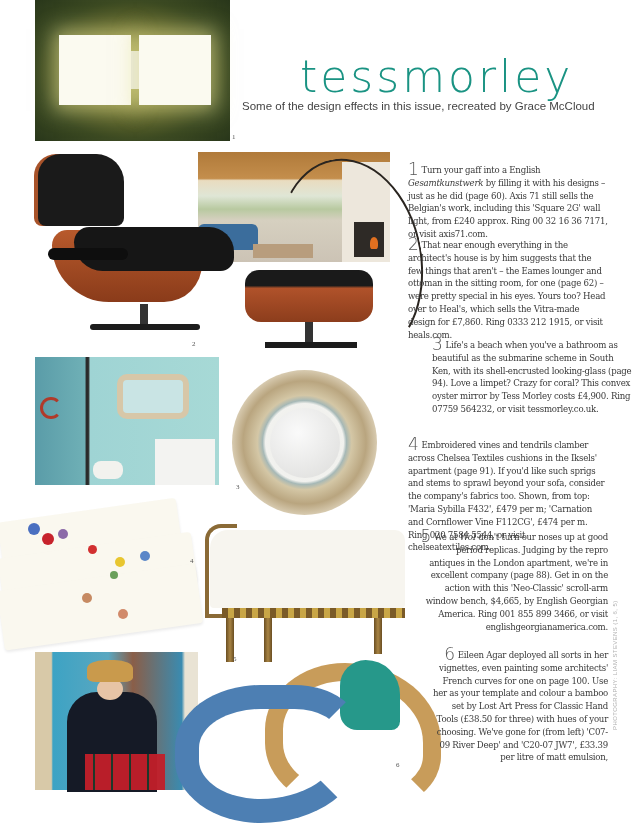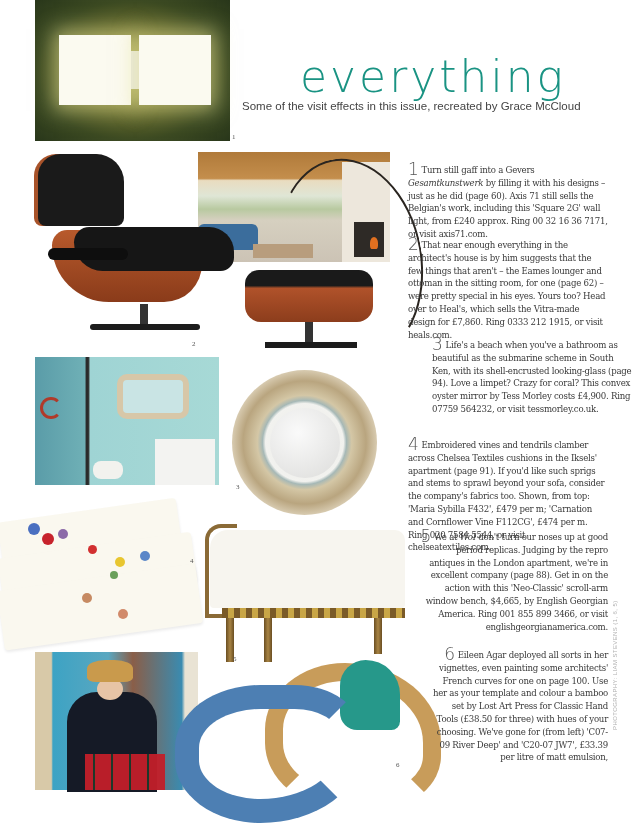--- a/index.html
+++ b/index.html
@@ -105,22 +105,22 @@
   .e4 { left:408px; top:438px; width:200px; }
   .e5 { left:420px; top:530px; width:188px; text-align:right; }
   .e6 { left:430px; top:648px; width:178px; text-align:right; }
 
   .credit { left:612px; top:730px; transform:rotate(-90deg); transform-origin:left top; font-family:"Liberation Sans", sans-serif;
             font-size:6px; letter-spacing:0.4px; color:#b0b0b0; white-space:nowrap; }
 </style>
 </head>
 <body>
 
-<div class="abs title">everything</div>
-<div class="abs subtitle">Some of the visit effects in this issue, recreated by Grace McCloud</div>
+<div class="abs title">tessmorley</div>
+<div class="abs subtitle">Some of the design effects in this issue, recreated by Grace McCloud</div>
 
 <div class="abs wall-light">
   <div class="panel p1"></div>
   <div class="bar"></div>
   <div class="panel p2"></div>
 </div>
 <div class="abs num" style="left:232px;top:133px;">1</div>
 
 <div class="abs living">
   <div class="wall"></div>
@@ -193,21 +193,21 @@
 </div>
 
 <div class="abs curves">
   <div class="wood-curve"></div>
   <div class="teal-patch"></div>
   <div class="blue-curve"></div>
 </div>
 <div class="abs num" style="left:396px;top:761px;">6</div>
 
 <div class="entry e1">
-  <span class="n">1</span><span>Turn still gaff into a Gevers </span><em>Gesamtkunstwerk</em><span> by filling it with his designs – just as he did (page 60). Axis 71 still sells the Belgian's work, including this 'Square 2G' wall light, from £240 approx. Ring 00 32 16 36 7171, or visit axis71.com.</span>
+  <span class="n">1</span><span>Turn your gaff into a English </span><em>Gesamtkunstwerk</em><span> by filling it with his designs – just as he did (page 60). Axis 71 still sells the Belgian's work, including this 'Square 2G' wall light, from £240 approx. Ring 00 32 16 36 7171, or visit axis71.com.</span>
 </div>
 <div class="entry e2">
   <span class="n">2</span><span>That near enough everything in the architect's house is by him suggests that the few things that aren't – the Eames lounger and ottoman in the sitting room, for one (page 62) – were pretty special in his eyes. Yours too? Head over to Heal's, which sells the Vitra-made design for £7,860. Ring 0333 212 1915, or visit heals.com.</span>
 </div>
 <div class="entry e3">
   <span class="n">3</span><span>Life's a beach when you've a bathroom as beautiful as the submarine scheme in South Ken, with its shell-encrusted looking-glass (page 94). Love a limpet? Crazy for coral? This convex oyster mirror by Tess Morley costs £4,900. Ring 07759 564232, or visit tessmorley.co.uk.</span>
 </div>
 <div class="entry e4">
   <span class="n">4</span><span>Embroidered vines and tendrils clamber across Chelsea Textiles cushions in the Iksels' apartment (page 91). If you'd like such sprigs and stems to sprawl beyond your sofa, consider the company's fabrics too. Shown, from top: 'Maria Sybilla F432', £479 per m; 'Carnation and Cornflower Vine F112CG', £474 per m. Ring 020 7584 5544, or visit chelseatextiles.com.</span>
 </div>

